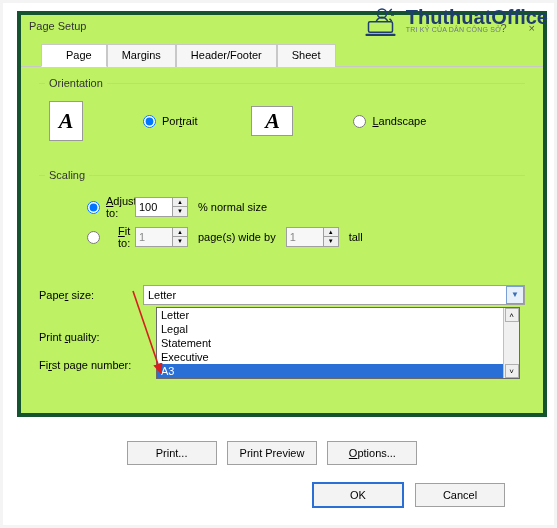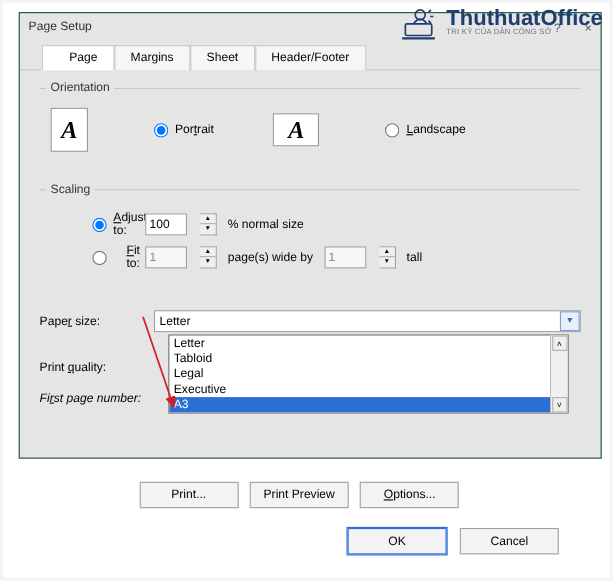--- a/index.html
+++ b/index.html
@@ -1,17 +1,17 @@
 <!DOCTYPE html>
 <html><head>
 <meta charset="utf-8">
 <style>
   * { box-sizing: border-box; font-family: "Segoe UI", Tahoma, sans-serif; font-size: 11px; }
   body { margin: 0; background: #fff; width: 557px; height: 528px; position: relative; border: 3px solid #f4f4f4; }
-  .window { position: absolute; left: 14px; top: 8px; width: 530px; height: 406px; border: 1px solid #14532d; background: #e5e5e5; }
+  .window { position: absolute; left: 14px; top: 8px; width: 530px; height: 406px; border: 4px solid #14532d; background: #bef264; }
   .titlebar { height: 26px; padding: 4px 8px 0 8px; color: #333; font-size: 12px; }
   .title { display:inline-block; }
   .title-right { position:absolute; right:8px; top:4px; color:#555; font-size:14px; }
   .logo { position:absolute; right:6px; top:2px; display:flex; align-items:center; gap:6px; pointer-events:none; }
   .logo-text { font-weight:700; color:#1f3d6e; font-size:20px; line-height:14px; }
   .logo-sub { font-size:7px; color:#6b7785; letter-spacing:0.2px; display:block; font-weight:400; }
   .logo-icon { width:36px; height:32px; }
 
   .tabstrip { display:flex; margin-top:2px; padding-left:20px; border-bottom:1px solid #c8c8c8; height:24px; }
   .tab { padding:4px 14px 0 14px; border:1px solid #c8c8c8; border-bottom:none; margin-right:0; background:#f6f6f6; position:relative; top:1px; cursor:pointer; }
@@ -24,21 +24,21 @@
   .row { display:flex; align-items:center; gap:10px; }
   .orientation-row { display:flex; align-items:center; gap:18px; padding:4px 4px 12px 4px; }
 
   .page-icon { width:34px; height:40px; border:1px solid #999; background:#fff; display:flex; align-items:center; justify-content:center; font-family:"Times New Roman",serif; font-size:22px; font-weight:bold; font-style:italic; }
   .page-icon.landscape { width:42px; height:30px; }
 
   label.radio { display:flex; align-items:center; gap:4px; cursor:pointer;padding-left:42px; }
   label.radio input { margin:0 2px 0 0; }
   .u { text-decoration: underline; }
 
-  .spin { display:inline-flex; align-items:flex-end;gap:12px; }
+  .spin { display:inline-flex; align-items:flex-end; }
   .spin input { width:38px; height:20px; border:1px solid #a0a0a0; padding:1px 3px; text-align:left; }
   .spin .btns { display:flex; flex-direction:column; border:1px solid #a0a0a0; border-left:none; }
   .spin .btns div { width:14px; height:9px; font-size:6px; line-height:8px; text-align:center; background:#efefef; cursor:pointer; }
   .spin .btns div:first-child { border-bottom:1px solid #a0a0a0; }
 
   .field-row { display:flex; align-items:center; margin:10px 0; gap:4px; }
   .field-label { width:100px; }
 
   .combo { flex:1; height:20px; border:1px solid #a0a0a0; display:flex; align-items:center; justify-content:space-between; padding:0 0 0 4px; background:#fff; position:relative; }
   .combo .chev { width:18px; height:18px; border:1px solid #7a9fd6; background:#e7f0fb; text-align:center; line-height:16px; font-size:8px; color:#3a6fb7; cursor:pointer; }
@@ -67,22 +67,22 @@
     <span class="title">Page Setup</span>
     <span class="title-right">
       <span style="margin-right:18px;cursor:pointer;">?</span>
       <span style="cursor:pointer;">×</span>
     </span>
   </div>
 
   <div class="tabstrip">
     <div class="tab active"><span>Page</span></div>
     <div class="tab"><span>Margins</span></div>
+    <div class="tab"><span>Header/Footer</span></div>
     <div class="tab"><span>Sheet</span></div>
-    <div class="tab"><span>Header/Footer</span></div>
   </div>
 
   <div class="body">
 
     <fieldset>
       <legend>Orientation</legend>
       <div class="orientation-row">
         <div class="page-icon">A</div>
         <label class="radio">
           <input type="radio" name="orient" checked="" style="">
@@ -147,43 +147,43 @@
         <span>Letter</span>
         <span class="chev">▼</span>
       </div>
     </div>
 
     <div class="field-row" style="margin-top:26px;">
       <div class="field-label"><span>Print </span><span class="u">q</span><span>uality:</span></div>
     </div>
 
     <div class="field-row" style="margin-top:16px;">
-      <div class="field-label" style="width:130px;font-style:italic;"><span>Fi</span><span class="u">r</span><span>st page number:</span></div>
+      <div class="field-label" style="width:130px;"><span>Fi</span><span class="u">r</span><span>st page number:</span></div>
     </div>
 
     <div style="height:40px"></div>
 
     <div class="btnrow">
       <button class="win"><span>Print...</span></button>
       <button class="win"><span>Print Preview</span></button>
       <button class="win"><span class="u">O</span><span>ptions...</span></button>
     </div>
 
     <div class="btnrow2">
       <button class="win primary"><span>OK</span></button>
       <button class="win"><span>Cancel</span></button>
     </div>
 
   </div>
 
   <div class="dropdown">
     <div class="items">
       <div class="item">Letter</div>
-      <div class="item">Tabloid</div>
       <div class="item">Legal</div>
+      <div class="item">Statement</div>
       <div class="item">Executive</div>
       <div class="item sel">A3</div>
     </div>
     <div class="scroll">
       <div>˄</div>
       <div>˅</div>
     </div>
   </div>
 
   <svg class="arrow-annot" style="left:106px; top:272px;" width="50" height="100">

